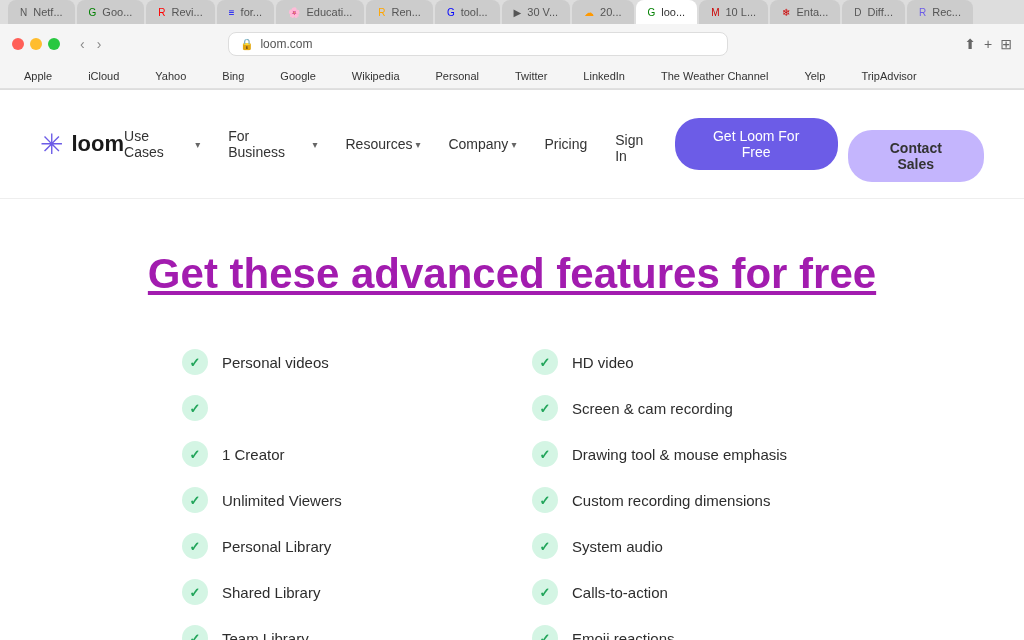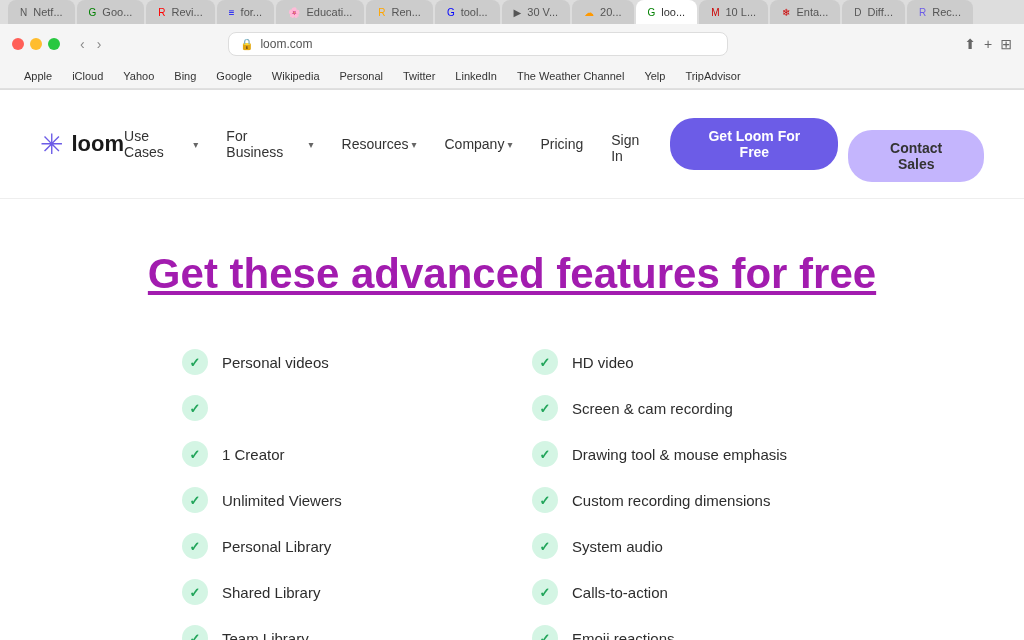--- a/index.html
+++ b/index.html
@@ -14,42 +14,42 @@
     .btn-min { background: #ffbd2e; }
     .btn-max { background: #28c840; }
     .nav-arrows { display: flex; gap: 4px; margin-left: 8px; }
     .nav-arrow { background: none; border: none; font-size: 14px; color: #888; cursor: pointer; padding: 2px 4px; }
     .address-bar { flex: 1; display: flex; align-items: center; background: #fff; border: 1px solid #ddd; border-radius: 8px; padding: 4px 12px; gap: 6px; max-width: 500px; margin: 0 auto; }
     .address-bar span { font-size: 12px; color: #555; }
     .address-bar .lock-icon { color: #888; font-size: 11px; }
     .browser-actions { display: flex; gap: 8px; align-items: center; margin-left: auto; }
     .browser-action-btn { background: none; border: none; font-size: 14px; color: #666; cursor: pointer; }
 
-    .bookmarks-bar { display: flex; align-items: center; padding: 4px 16px; gap: 4px; border-bottom: 1px solid #e0e0e0; background: #f5f5f5; overflow: hidden; }
+    .bookmarks-bar { display: flex; align-items: center; padding: 4px 16px; gap: 20px; border-bottom: 1px solid #e0e0e0; background: #f5f5f5; overflow: hidden; }
     .bookmark-item { font-size: 11px; color: #333; padding: 2px 8px; white-space: nowrap; cursor: pointer; display: flex; align-items: center; gap: 3px; }
 
     .tabs-bar { display: flex; align-items: center; padding: 0 8px; background: #ddd; overflow: hidden; }
     .tab { display: flex; align-items: center; gap: 6px; padding: 6px 12px; background: #fff; border-radius: 8px 8px 0 0; font-size: 11px; color: #333; max-width: 120px; white-space: nowrap; overflow: hidden; text-overflow: ellipsis; margin-right: 2px; cursor: pointer; }
     .tab .tab-favicon { font-size: 10px; }
     .tab-inactive { background: #ccc; color: #555; }
 
     
     .website { background: #fff; }
 
     
     .nav { display: flex; align-items: center; padding: 16px 40px; border-bottom: 1px solid #eee; }
     .logo { display: flex; align-items: center; gap: 8px; margin-right: auto; }
     .logo-icon { color: #6c5ce7; font-size: 28px; }
     .logo-text { font-size: 22px; font-weight: 700; color: #1a1a1a; }
     .nav-links { display: flex; align-items: center; gap: 28px; margin-right: 28px; }
     .nav-link { font-size: 14px; color: #333; cursor: pointer; display: flex; align-items: center; gap: 3px; text-decoration: none; }
     .nav-link .arrow { font-size: 10px; color: #666; }
     .nav-link-plain { font-size: 14px; color: #333; cursor: pointer; }
     .signin-btn { font-size: 14px; color: #333; cursor: pointer; margin-right: 16px; margin-top: 8px; }
-    .cta-primary { background: #6c5ce7; color: #fff; border: none; border-radius: 24px; padding: 10px 22px; font-size: 14px; font-weight: 700; cursor: pointer; margin-right: 10px; }
+    .cta-primary { background: #6c5ce7; color: #fff; border: none; border-radius: 24px; padding: 10px 22px; font-size: 14px; font-weight: 400; cursor: pointer; margin-right: 10px; }
     .cta-secondary { background: #c4b5fd; color: #333; border: none; border-radius: 24px; padding: 10px 22px; font-size: 14px; font-weight: 600; cursor: pointer; margin-top: 24px; }
 
     
     .hero { text-align: center; padding: 50px 40px 30px; }
     .hero-title { font-size: 42px; font-weight: 800; color: #a21caf; line-height: 1.2; margin-bottom: 40px; text-decoration: underline; }
 
     
     .features-grid { display: grid; grid-template-columns: 1fr 1fr; max-width: 780px; margin: 0 auto; gap: 0; padding: 0 40px; }
     .feature-item { display: flex; align-items: center; gap: 14px; padding: 10px 20px; }
     .check-circle { width: 26px; height: 26px; border-radius: 50%; background: #d4f5e4; display: flex; align-items: center; justify-content: center; flex-shrink: 0; }

